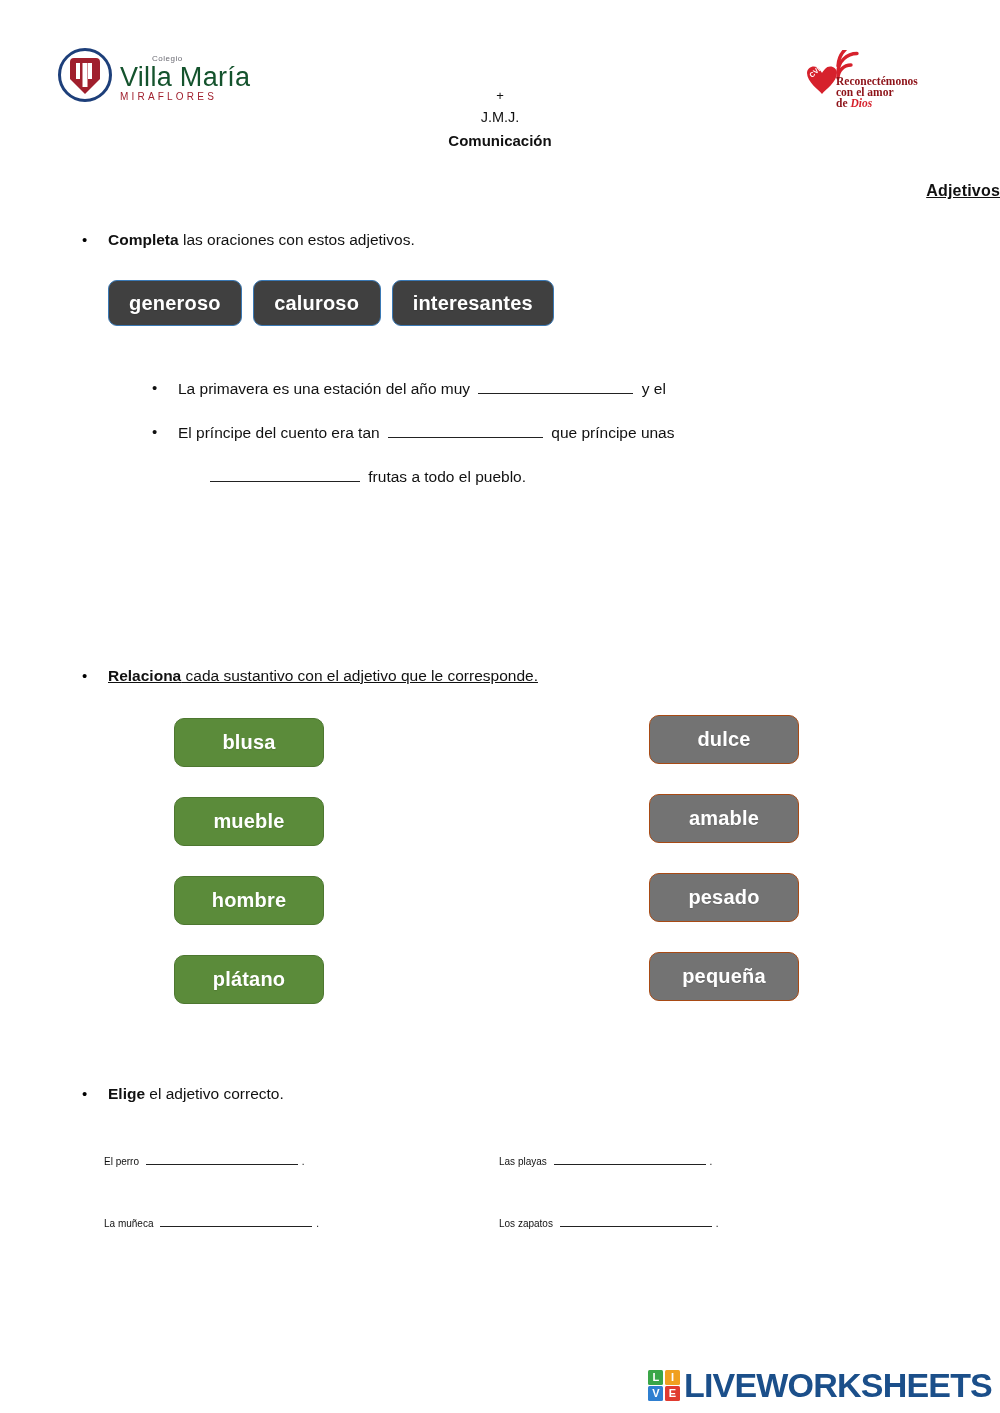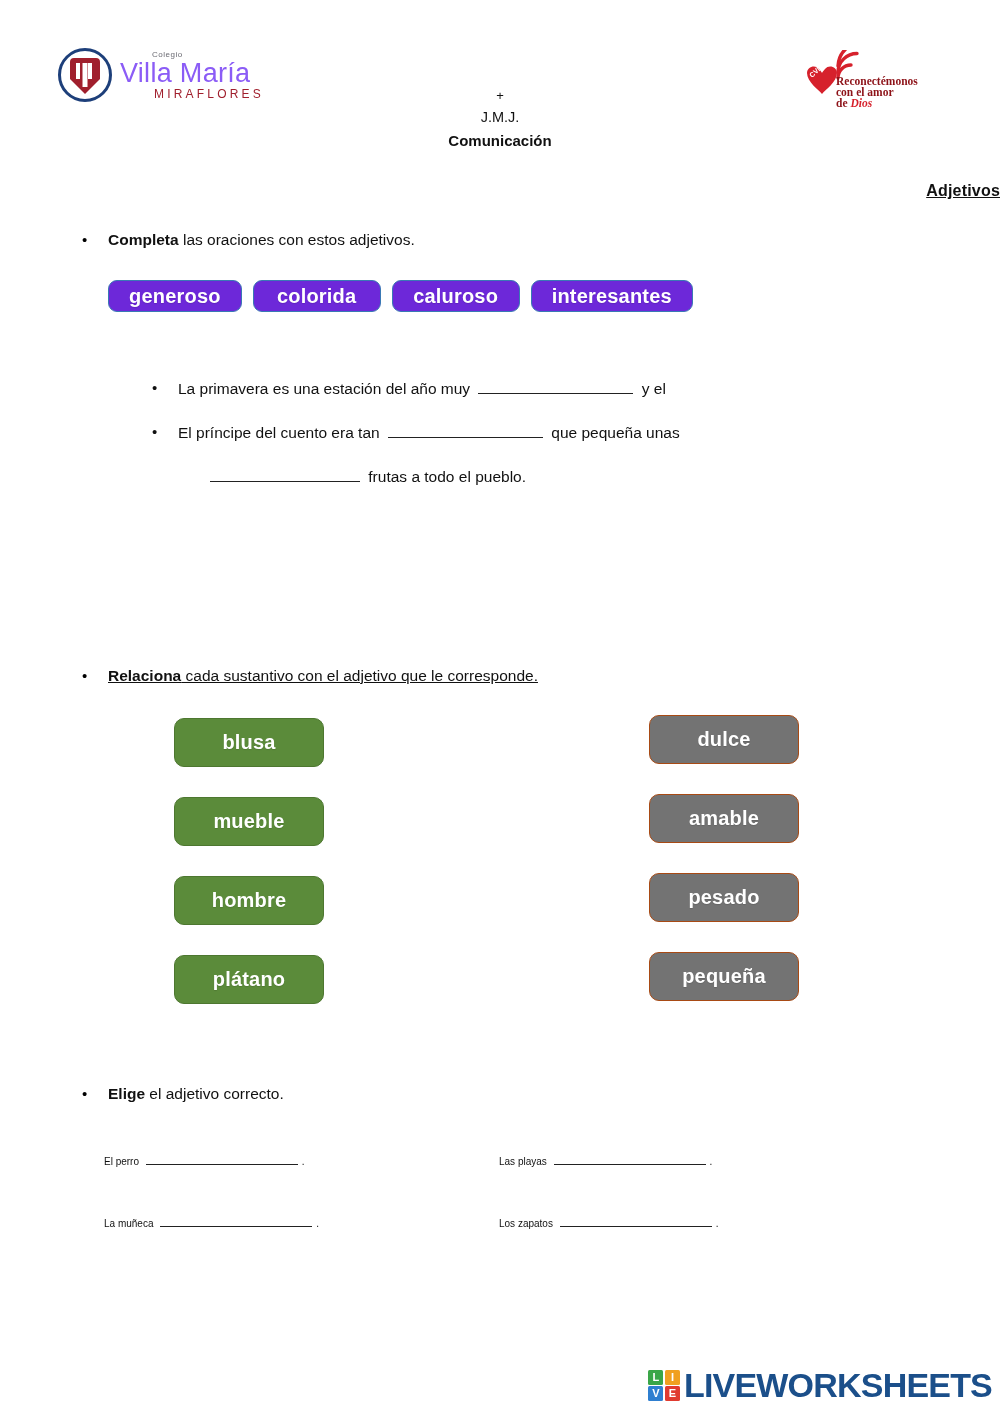--- a/index.html
+++ b/index.html
@@ -17,21 +17,21 @@
   
   .header {
     position: relative;
     height: 170px;
   }
   .logo-left {
     position: absolute;
     left: 58px;
     top: 48px;
     display: flex;
-    align-items: center;
+    align-items: flex-end;
     gap: 8px;
   }
   .crest {
     width: 54px;
     height: 54px;
     border-radius: 50%;
     border: 3px solid #1d3f7a;
     background: #ffffff;
     position: relative;
     flex: none;
@@ -70,29 +70,28 @@
   .logo-left-text { line-height: 1; }
   .logo-colegio {
     font-size: 8px;
     color: #6b6b73;
     letter-spacing: 0.5px;
     margin-left: 32px;
     margin-bottom: 1px;
   }
   .logo-villa {
     font-size: 27px;
-    color: #8b5cf6;
+    color: #14532d;
     font-weight: 400;
     letter-spacing: 0.3px;
   }
   .logo-miraflores {
-    font-size: 12px;
+    font-size: 10px;
     color: #a01f2d;
     letter-spacing: 3.2px;
-    margin-left: 34px;
     margin-top: 1px;
   }
 
   .header-center {
     position: absolute;
     left: 0;
     right: 0;
     top: 86px;
     text-align: center;
     font-size: 15px;
@@ -150,23 +149,23 @@
     color: #ffffff;
     font-size: 20px;
     font-weight: 600;
     display: flex;
     align-items: center;
     justify-content: center;
     letter-spacing: 0.2px;
     text-shadow: 0 1px 1px rgba(0,0,0,0.12);
   }
   .chip-blue {
-    background: #6d28d9;
+    background: #404040;
     border: 1.5px solid #3a79b5;
-    height: 32px;
+    height: 46px;
     padding: 8px 20px;
     min-width: 128px;
   }
 
   
   .sentences {
     position: absolute;
     left: 148px;
     top: 378px;
     width: 760px;
@@ -310,36 +309,35 @@
 
   <div class="title-main">Adjetivos</div>
 </div>
 
 <div class="instruction" style="left:82px; top:230px;">
   <span class="bullet"></span><b>Completa</b><span> las oraciones con estos adjetivos.</span>
 </div>
 
 <div class="chip-row">
   <div class="chip chip-blue">generoso</div>
-  <div class="chip chip-blue">colorida</div>
   <div class="chip chip-blue">caluroso</div>
   <div class="chip chip-blue">interesantes</div>
 </div>
 
 <div class="sentences">
 
 
   <div class="sent">
     <span>La primavera es una estación del año muy</span>
     <span class="blank blank-lg"></span><span> y el</span>
   </div>
 
   <div class="sent">
     <span>El príncipe del cuento era tan</span>
-    <span class="blank blank-lg"></span><span> que pequeña unas</span>
+    <span class="blank blank-lg"></span><span> que príncipe unas</span>
     <span class="line2" style="padding-left:28px;">
       <span class="blank blank-md"></span><span> frutas a todo el pueblo.</span>
     </span>
   </div>
 
 </div>
 
 <div class="instruction" style="left:82px; top:666px;text-decoration:underline;">
   <span class="bullet"></span><b>Relaciona</b><span> cada sustantivo con el adjetivo que le corresponde.</span>
 </div>

